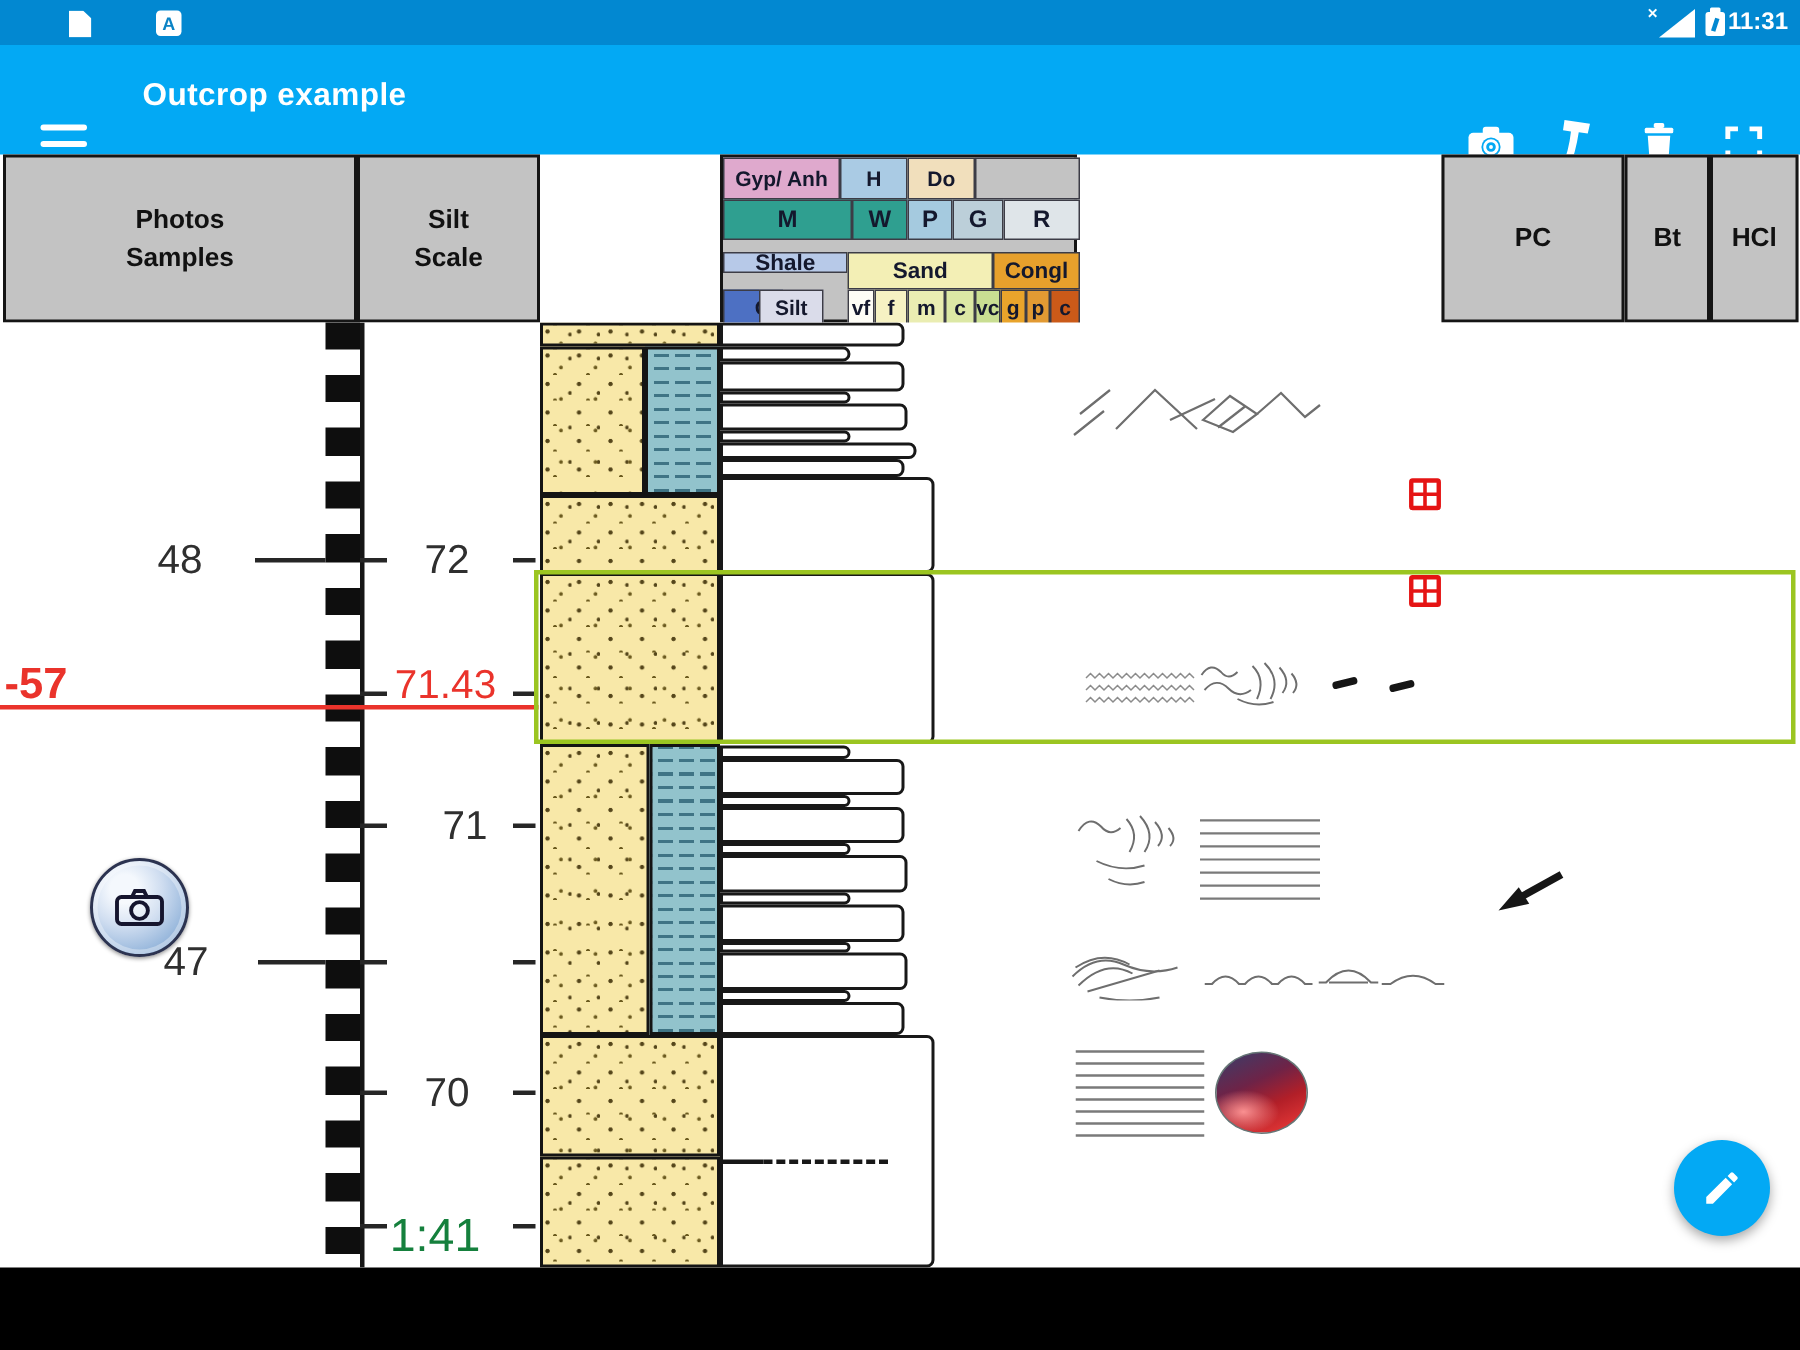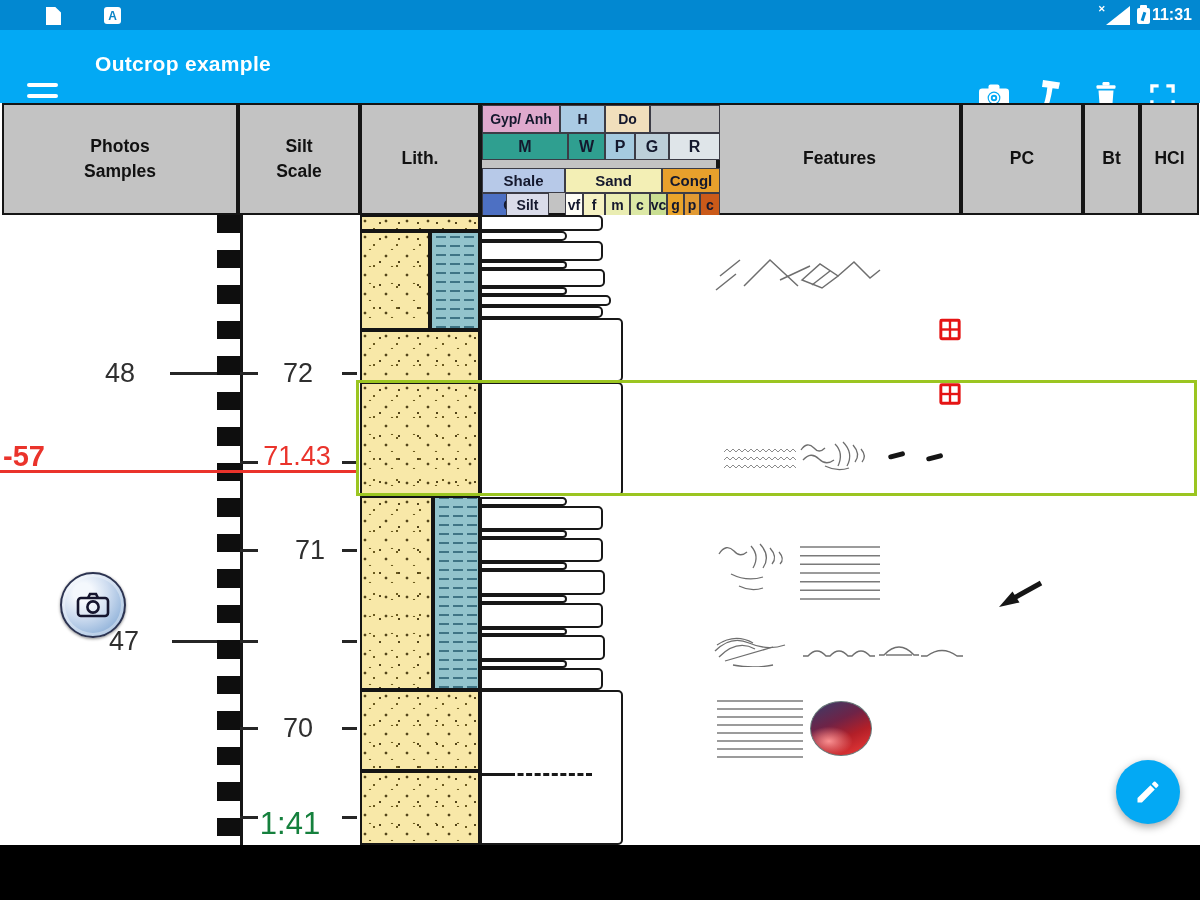--- a/index.html
+++ b/index.html
@@ -124,46 +124,40 @@
 
   <div class="abs" id="header-row" style="left:0;top:103px;width:1200px;height:112px">
       <div class="hcell" style="left: 2px; top: 0px; width: 236px; height: 112px; position: absolute;">
         <span>Photos</span>
         <span>Samples</span>
       </div>
       <div class="hcell" style="left: 238px; top: 0px; width: 122px; height: 112px; position: absolute;">
         <span>Silt</span>
         <span>Scale</span>
       </div>
-      <div class="hcell" style="left: 360px; top: 0px; width: 120px; height: 112px; position: absolute;">
-        <span>Lith.</span>
-      </div>
-      <div class="hcell" style="left: 718px; top: 0px; width: 243px; height: 112px; position: absolute;">
-        <span>Features</span>
-      </div>
       <div class="hcell" style="left: 1083px; top: 0px; width: 57px; height: 112px; position: absolute;">
         <span>Bt</span>
       </div>
       <div class="hcell" style="left: 961px; top: 0px; width: 122px; height: 112px; position: absolute;">
         <span>PC</span>
       </div>
       <div class="hcell" style="left: 1140px; top: 0px; width: 59px; height: 112px; position: absolute;">
         <span>HCl</span>
       </div>
       <div id="grainbox" style="left: 480px; top: 0px; width: 238px; height: 112px; position: absolute;">
         <div class="gcell" style="left: 0px; top: 0px; width: 78px; height: 28px; background: rgb(223, 169, 205); font-size: 14px;">Gyp/ Anh</div>
         <div class="gcell" style="left: 78px; top: 0px; width: 45px; height: 28px; background: rgb(170, 203, 228); font-size: 14px;">H</div>
         <div class="gcell" style="left: 123px; top: 0px; width: 45px; height: 28px; background: rgb(241, 223, 188); font-size: 14px;">Do</div>
         <div class="gcell" style="left: 168px; top: 0px; width: 70px; height: 28px; background: rgb(195, 195, 195); font-size: 14px;"></div>
         <div class="gcell" style="left: 0px; top: 28px; width: 86px; height: 27px; background: rgb(47, 159, 144); font-size: 16px;">M</div>
         <div class="gcell" style="left: 86px; top: 28px; width: 37px; height: 27px; background: rgb(47, 159, 144); font-size: 16px;">W</div>
         <div class="gcell" style="left: 123px; top: 28px; width: 30px; height: 27px; background: rgb(165, 202, 223); font-size: 16px;">P</div>
         <div class="gcell" style="left: 153px; top: 28px; width: 34px; height: 27px; background: rgb(188, 207, 217); font-size: 16px;">G</div>
         <div class="gcell" style="left: 187px; top: 28px; width: 51px; height: 27px; background: rgb(223, 229, 233); font-size: 16px;">R</div>
-        <div class="gcell" style="left: 0px; top: 63px; width: 83px; height: 25px; background: rgb(183, 201, 232); font-size: 15px;">Shale</div>
+        <div class="gcell" style="left: 0px; top: 63px; width: 83px; height: 14px; background: rgb(183, 201, 232); font-size: 15px;">Shale</div>
         <div class="gcell" style="left: 83px; top: 63px; width: 97px; height: 25px; background: rgb(243, 239, 181); font-size: 15px;">Sand</div>
         <div class="gcell" style="left: 180px; top: 63px; width: 58px; height: 25px; background: rgb(231, 160, 44); font-size: 15px;">Congl</div>
         <div class="gcell" style="left: 0px; top: 88px; width: 40px; height: 24px; background: rgb(77, 112, 195); font-size: 14px; padding-left: 32px;">Clay</div>
         <div class="gcell" style="left: 24px; top: 88px; width: 43px; height: 24px; background: rgb(218, 220, 234); font-size: 14px;">Silt</div>
         <div class="gcell" style="left: 83px; top: 88px; width: 18px; height: 24px; background: rgb(254, 253, 246); font-size: 14px; text-align: right;">vf</div>
         <div class="gcell" style="left: 101px; top: 88px; width: 22px; height: 24px; background: rgb(246, 242, 195); font-size: 14px;">f</div>
         <div class="gcell" style="left: 123px; top: 88px; width: 25px; height: 24px; background: rgb(234, 237, 178); font-size: 14px;">m</div>
         <div class="gcell" style="left: 148px; top: 88px; width: 20px; height: 24px; background: rgb(220, 232, 165); font-size: 14px;">c</div>
         <div class="gcell" style="left: 168px; top: 88px; width: 17px; height: 24px; background: rgb(201, 222, 146); font-size: 14px;">vc</div>
         <div class="gcell" style="left: 185px; top: 88px; width: 17px; height: 24px; background: rgb(233, 164, 43); font-size: 14px;">g</div>

